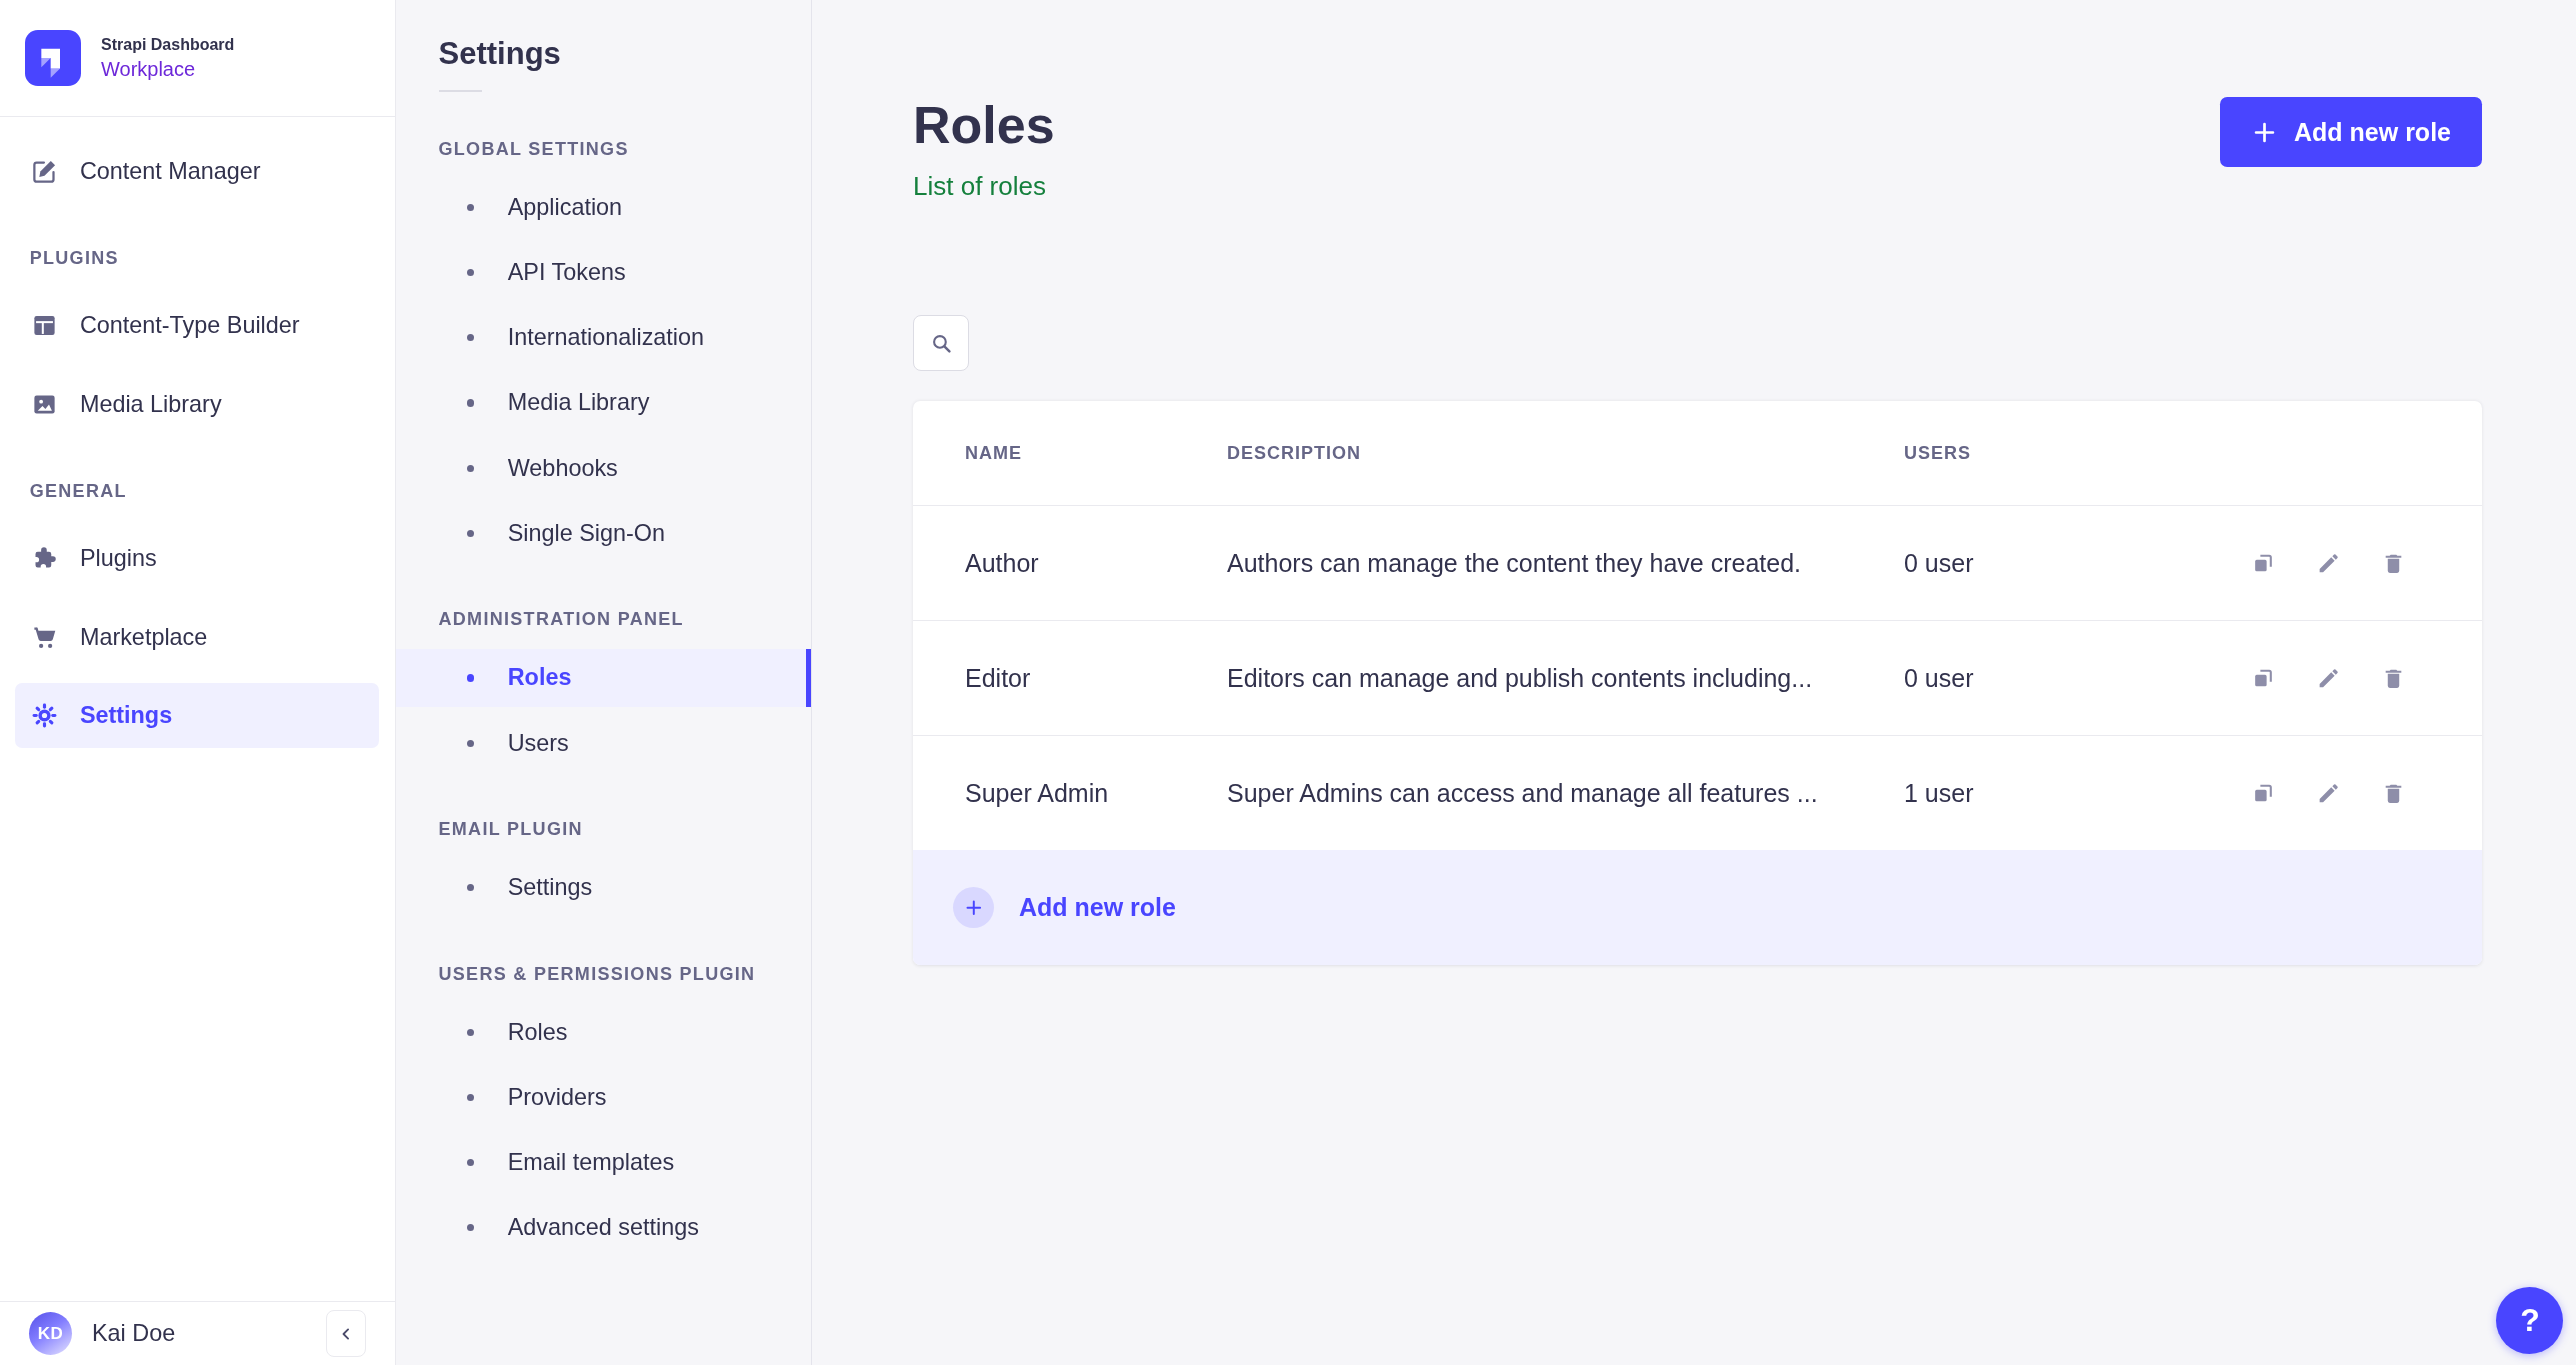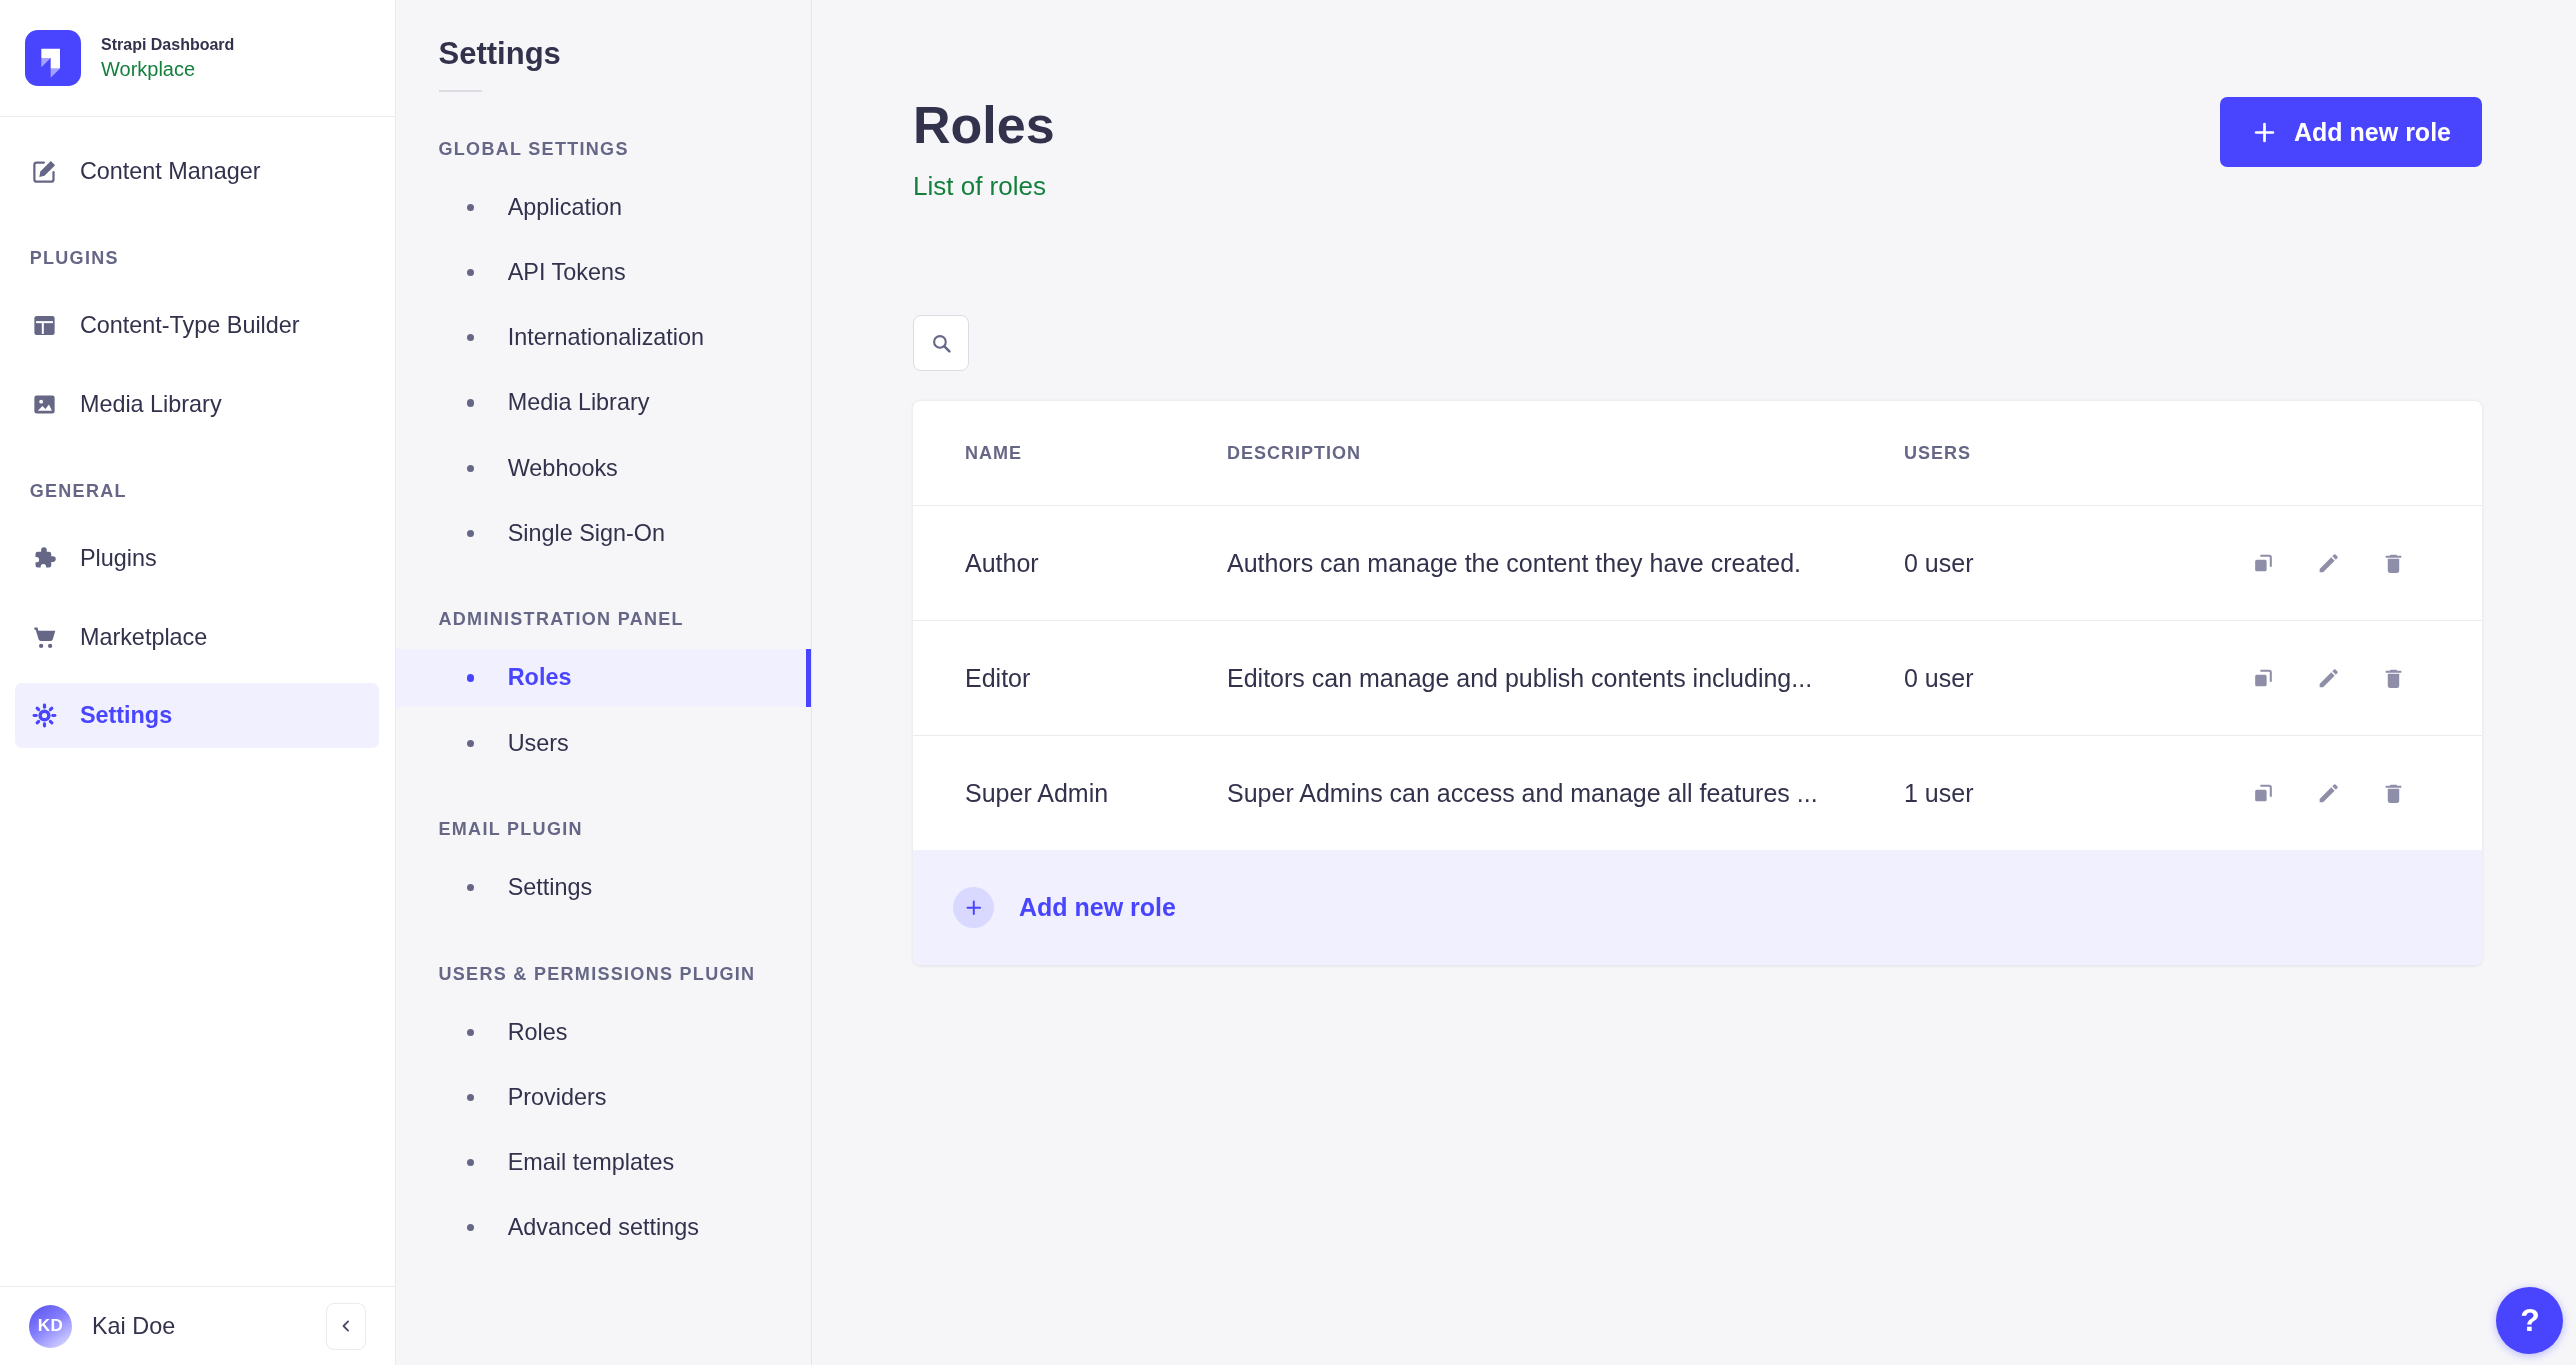--- a/index.html
+++ b/index.html
@@ -5,27 +5,27 @@
   * { margin:0; padding:0; box-sizing:border-box; }
   html,body { background:#f6f6f9; }
   body { font-family:"Liberation Sans", sans-serif; color:#32324d; }
   .app { position:relative; width:2576px; height:1365px; display:flex; overflow:hidden; background:#f6f6f9; }
 
   
   .main-sidebar { width:396px; background:#ffffff; border-right:0.9px solid #eaeaef; display:flex; flex-direction:column; }
   .brand { height:117px; display:flex; align-items:center; gap:20px; padding:0 25px; border-bottom:0.9px solid #eaeaef; }
   .brand-logo { width:56px; height:56px; flex:0 0 56px; }
   .brand-title { font-size:16px; font-weight:700; color:#32324d; line-height:1.25; }
-  .brand-sub { font-size:20px; color:#15803d; margin-top:3.6px; }
+  .brand-sub { font-size:20px; color:#6d28d9; margin-top:3.6px; }
   .menu { flex:1 1 auto; padding:21.6px 15.3px 0; }
   .menu-section { font-size:18px; font-weight:700; letter-spacing:1.3px; color:#666687; margin:44px 14.4px 24px; height:21.6px; }
   .nav-item { height:65px; margin-bottom:13.5px; border-radius:7.2px; display:flex; align-items:center; gap:21.6px; padding:0 16px; font-size:23.4px; color:#32324d; cursor:pointer; }
   .nav-item svg { width:27px; height:27px; flex:0 0 27px; }
   .nav-item.active { background:#f0f0ff; color:#4945ff; font-weight:700; }
-  .sidebar-footer { height:79px; border-top:0.9px solid #eaeaef; display:flex; align-items:center; padding:0 29px; gap:20px; }
+  .sidebar-footer { height:64px; border-top:0.9px solid #eaeaef; display:flex; align-items:center; padding:0 29px; gap:20px; }
   .avatar { width:43px; height:43px; border-radius:50%; background:linear-gradient(145deg,#554fe8 0%,#837eff 45%,#e6e4ff 100%); color:#ffffff; font-size:17px; font-weight:700; display:flex; align-items:center; justify-content:center; letter-spacing:0.4px; }
   .user-name { font-size:23.4px; color:#32324d; flex:1; }
   .collapse-btn { width:40px; height:47px; border-radius:8px; border:0.9px solid #eaeaef; background:#ffffff; display:flex; align-items:center; justify-content:center; cursor:pointer; }
   .collapse-btn svg { width:20px; height:20px; }
 
   
   .sub-nav { width:417px; background:#f6f6f9; border-right:0.9px solid #e4e4ec; padding-top:36px; }
   .sub-nav-title { font-size:31px; font-weight:700; color:#32324d; margin:0 43px; }
   .sub-nav-rule { width:43px; height:1.8px; background:#dcdce4; margin:18px 0 0 43px; }
   .sub-section-header { font-size:18px; font-weight:700; letter-spacing:1.3px; color:#666687; margin:47px 43px 18px; height:21.6px; }

